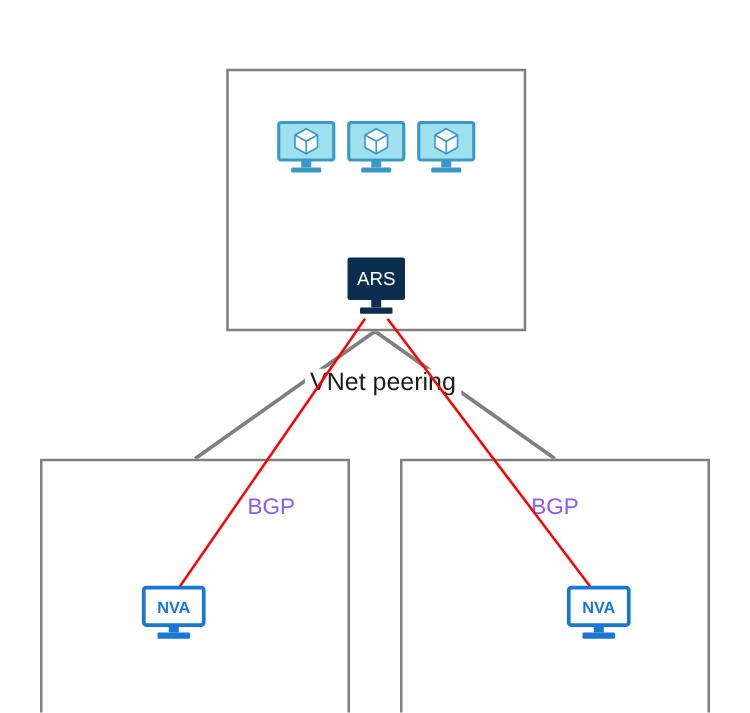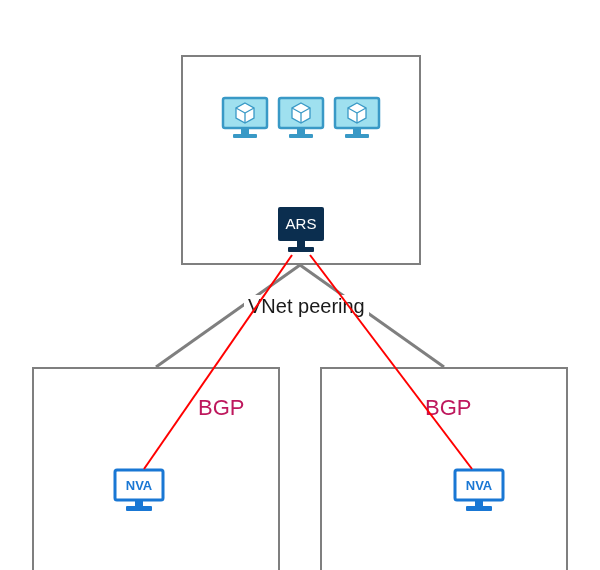--- a/index.html
+++ b/index.html
@@ -57,22 +57,22 @@
   }
   .peer-label {
     position: absolute;
     font-size: 20px;
     color: #1a1a1a;
     background: #ffffff;
     padding: 0 4px;
   }
   .bgp-label {
     position: absolute;
-    font-size: 22px;
-    color: #be185d;
+    font-size: 18px;
+    color: #8b5cf6;
   }
   .ars-wrap {
     position: absolute;
     left: 50%;
     transform: translateX(-50%);
     bottom: 4px;
   }
   .nva-wrap {
     position: absolute;
     font-weight: bold;

